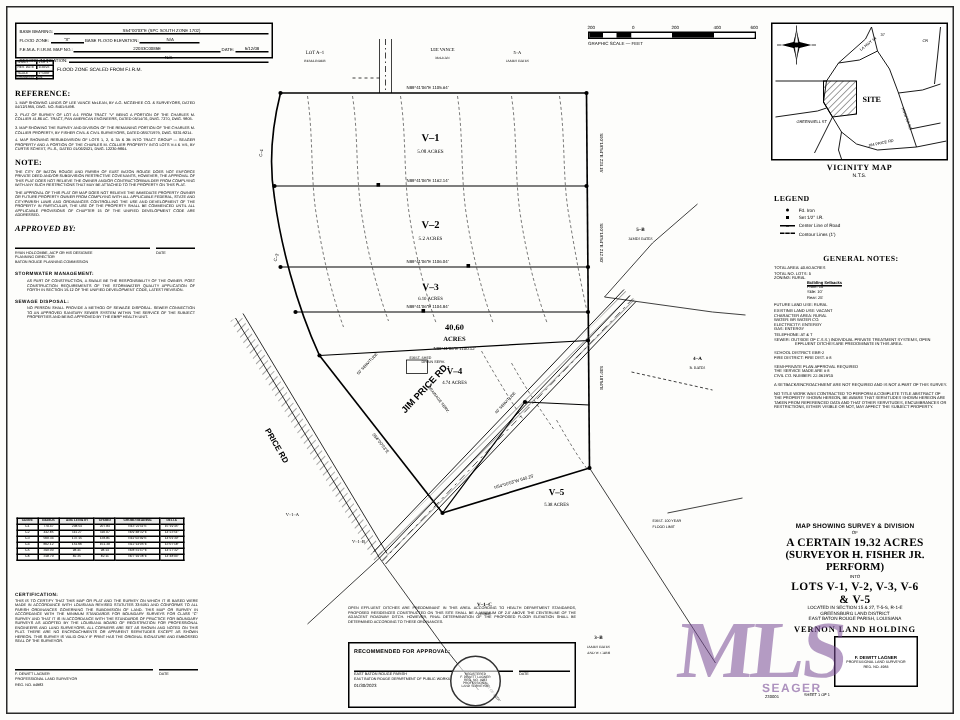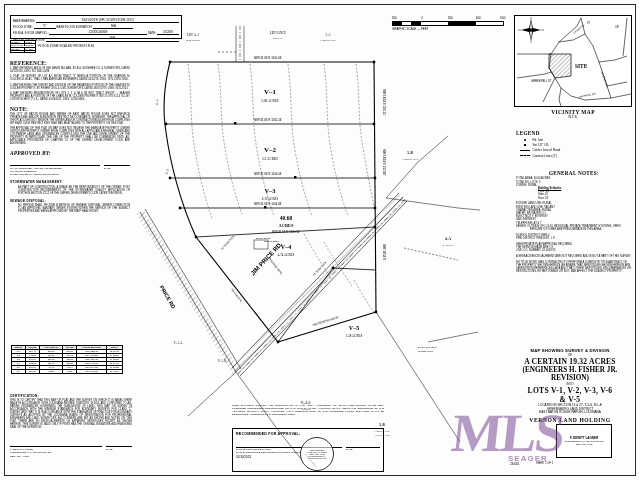--- a/index.html
+++ b/index.html
@@ -88,21 +88,21 @@
     padding: 0.2px 0.4px; text-align: center;
     font-weight: normal; white-space: nowrap;
   }
   table.ct th { font-weight: bold; background: #e9e9e9; }
 
   
   #cert { left: 10px; top: 395px; width: 122px; }
 
   
   #plat {
-    left: 118px; top: 12px; width: 370px; height: 455px;
+    left: 135px; top: 12px; width: 370px; height: 455px;
   }
   #plat svg { display: block; }
 
   
   #scale-box { left: 392px; top: 16px; width: 112px; height: 26px; }
   .scale-nums { display: flex; font-size: 3px; position: relative; height: 4px; }
   .scale-nums span { position: absolute; transform: translateX(-50%); }
   .scale-bar { position: relative; height: 5px; margin-top: 0.5px; border: 0.5px solid #000; display: flex; }
   .scale-bar i { display: block; height: 100%; }
   .scale-cap { font-size: 3px; margin-top: 1px; }
@@ -717,22 +717,22 @@
     <div>F. DEWITT LAGNER</div>
     <div>REG. NO. 4983</div>
     <div>PROFESSIONAL</div>
     <div>LAND SURVEYOR</div>
   </div>
 
   <div class="panel" id="title-block">
     <div class="tb1">MAP SHOWING SURVEY &amp; DIVISION</div>
     <div class="tb-of">OF</div>
     <div class="tb2">A CERTAIN 19.32 ACRES</div>
-    <div class="tb3">(ENGINEERS H. FISHER JR.</div>
-    <div class="tb3">REVISION)</div>
+    <div class="tb3">(SURVEYOR H. FISHER JR.</div>
+    <div class="tb3">PERFORM)</div>
     <div class="tb-into">INTO</div>
     <div class="tb4">LOTS V-1, V-2, V-3, V-6</div>
     <div class="tb4">&amp; V-5</div>
     <div class="tb5">LOCATED IN SECTION 15 &amp; 27, T-5-S, R-1-E</div>
     <div class="tb5">GREENSBURG LAND DISTRICT</div>
     <div class="tb5">EAST BATON ROUGE PARISH, LOUISIANA</div>
     <div class="tb-owner">VERNON LAND HOLDING</div>
   </div>
 
   <div id="surv-logo">

